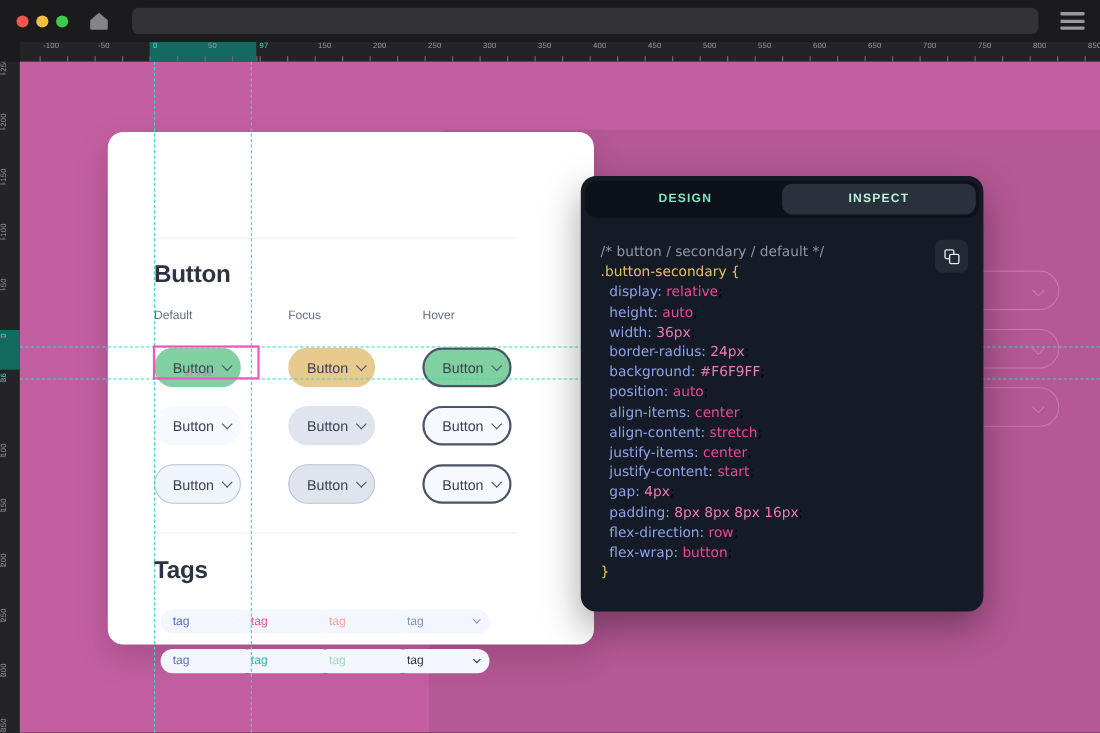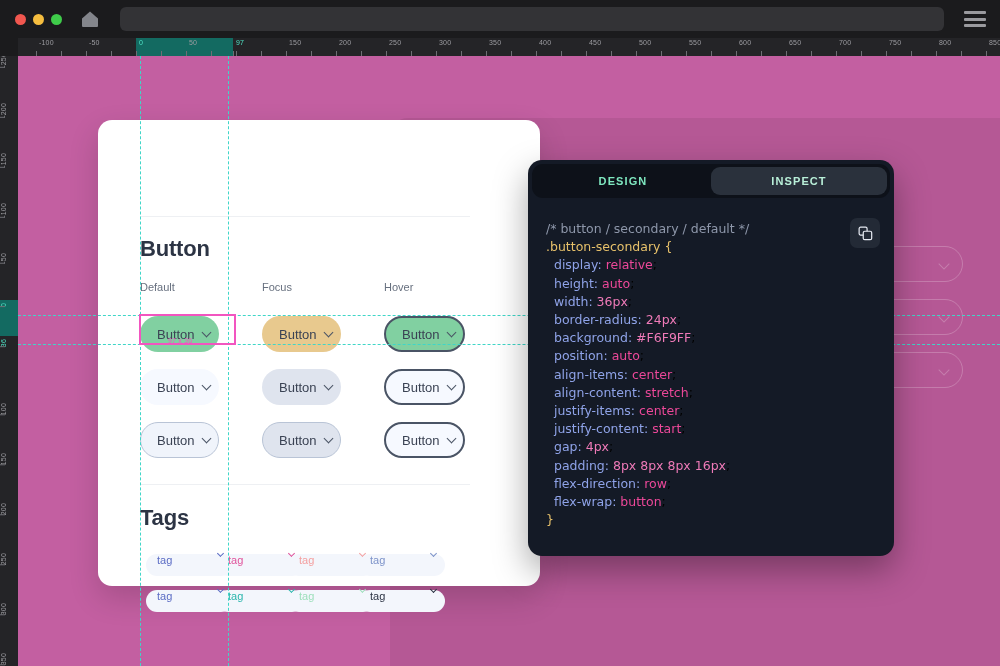--- a/index.html
+++ b/index.html
@@ -149,21 +149,21 @@
   .btn.greenf { background: #81d0a1; border: 2px solid #4a5465; }
   .btn.plain  { background: #f6f9ff; }
   .btn.grey   { background: #dfe4ee; }
   .btn.outline{ background: #f6f9ff; border: 2px solid #4a5465; }
   .btn.plainb { background: #f0f4fb; border: 1.5px solid #b9c4d6; }
   .btn.greyb  { background: #dfe4ee; border: 1.5px solid #b9c4d6; }
 
   
   .tag {
     position: absolute; height: 22px; border-radius: 12px;
-    background: #f3f6fc; display: flex; 
+    background: #f3f6fc; display: flex; align-items: center;
     padding: 0 9px 0 11px; font-size: 11px; white-space: nowrap; gap: 40px;
   }
   .tag .tchev {
     width: 5px; height: 5px; margin-left: 6px; margin-top: -3px;
     border-right: 1.4px solid currentColor; border-bottom: 1.4px solid currentColor;
     transform: rotate(45deg);
   }
 
   
   .vguide {

